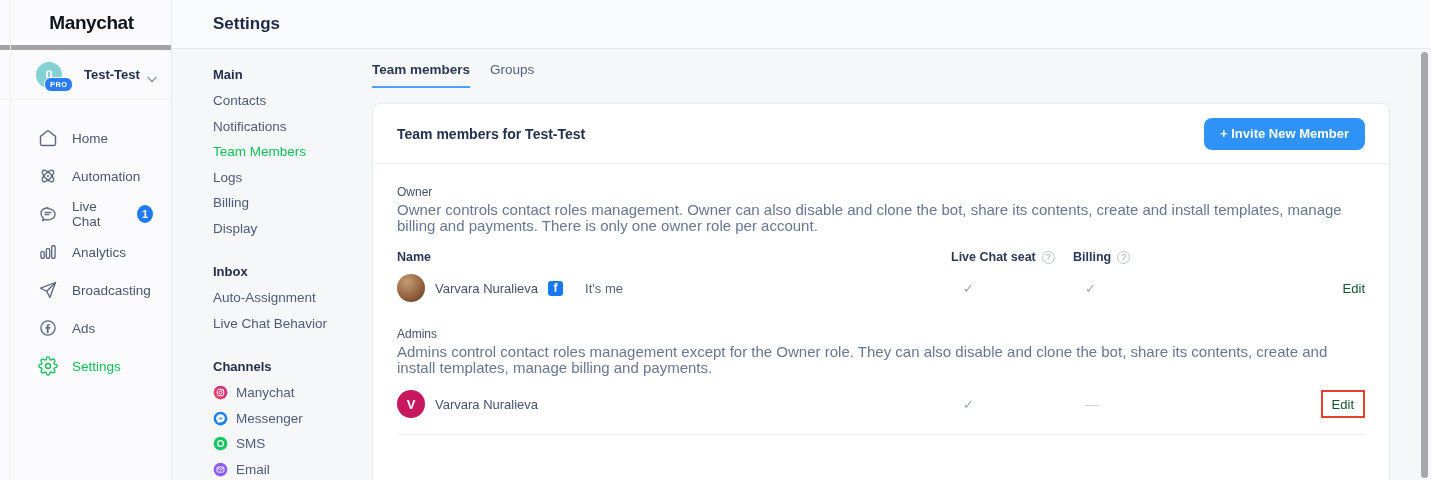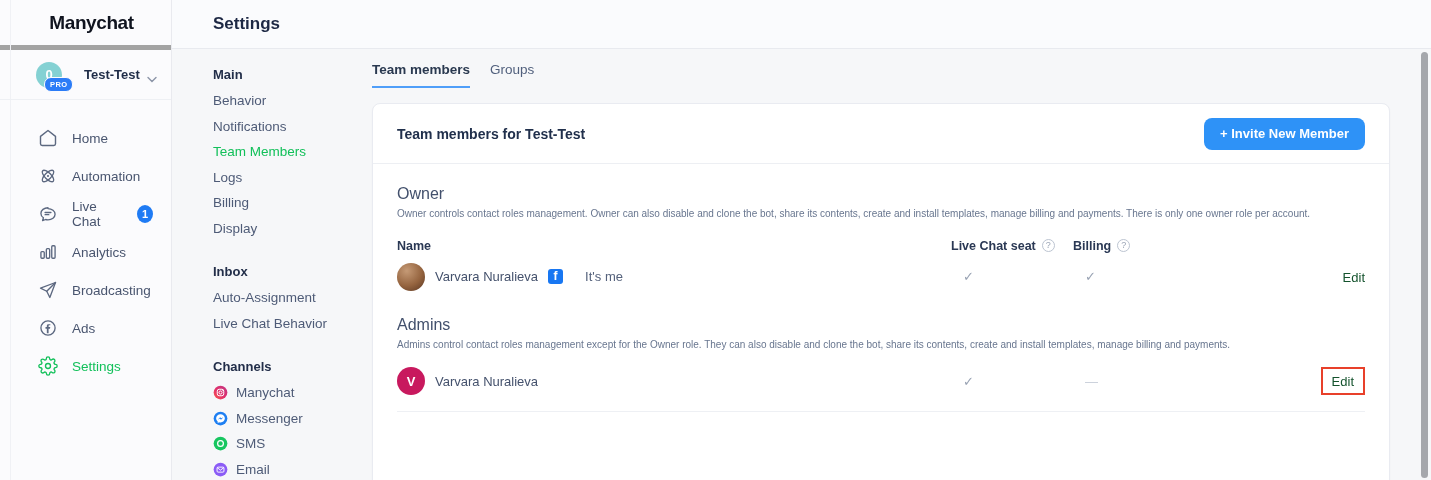--- a/index.html
+++ b/index.html
@@ -78,22 +78,22 @@
     height:60px; padding:0 24px; display:flex; align-items:center;
     justify-content:space-between; border-bottom:1px solid #edeff3;
   }
   .card-title { font-size:14px; font-weight:700; color:#21304c; }
   .invite-btn {
     height:32px; padding:0 16px; background:#2e92f7; color:#ffffff;
     font-family:"Liberation Sans", sans-serif; font-size:13px; font-weight:700;
     border:none; border-radius:8px; cursor:pointer;
   }
   .card-body { padding:21px 24px 0 24px; }
-  .role-heading { font-size:16px; color:#42506c; margin-bottom:3px; }
-  .role-desc { font-size:10px; color:#68768f; line-height:15.5px; max-width:970px; }
+  .role-heading { font-size:12px; color:#42506c; margin-bottom:3px; }
+  .role-desc { font-size:15px; color:#68768f; line-height:15.5px; max-width:970px; }
   .desc-owner { margin-bottom:17px; }
   .desc-admins { margin-bottom:5px; }
   .member-grid { display:grid; grid-template-columns:554px 122px 114px 1fr; align-items:center; }
   .thead { margin-top:6px; }
   .th { font-size:12.5px; font-weight:700; color:#2a3854; display:flex; align-items:center; gap:6px; }
   .help-ic {
     width:13px; height:13px; border-radius:50%; border:1px solid #bcc4d1;
     color:#9aa4b5; font-size:9px; line-height:11px; text-align:center; font-weight:400;
   }
   .member-row { height:48px; }
@@ -206,21 +206,21 @@
   </div>
 
   <div class="main">
     <div class="topbar">
       <span class="page-title">Settings</span>
     </div>
 
     <div class="settings-nav">
       <div class="sn-section">
         <div class="sn-title">Main</div>
-        <div class="sn-item">Behavior</div>
+        <div class="sn-item">Contacts</div>
         <div class="sn-item">Notifications</div>
         <div class="sn-item active">Team Members</div>
         <div class="sn-item">Logs</div>
         <div class="sn-item">Billing</div>
         <div class="sn-item">Display</div>
       </div>
       <div class="sn-section">
         <div class="sn-title">Inbox</div>
         <div class="sn-item">Auto-Assignment</div>
         <div class="sn-item">Live Chat Behavior</div>

